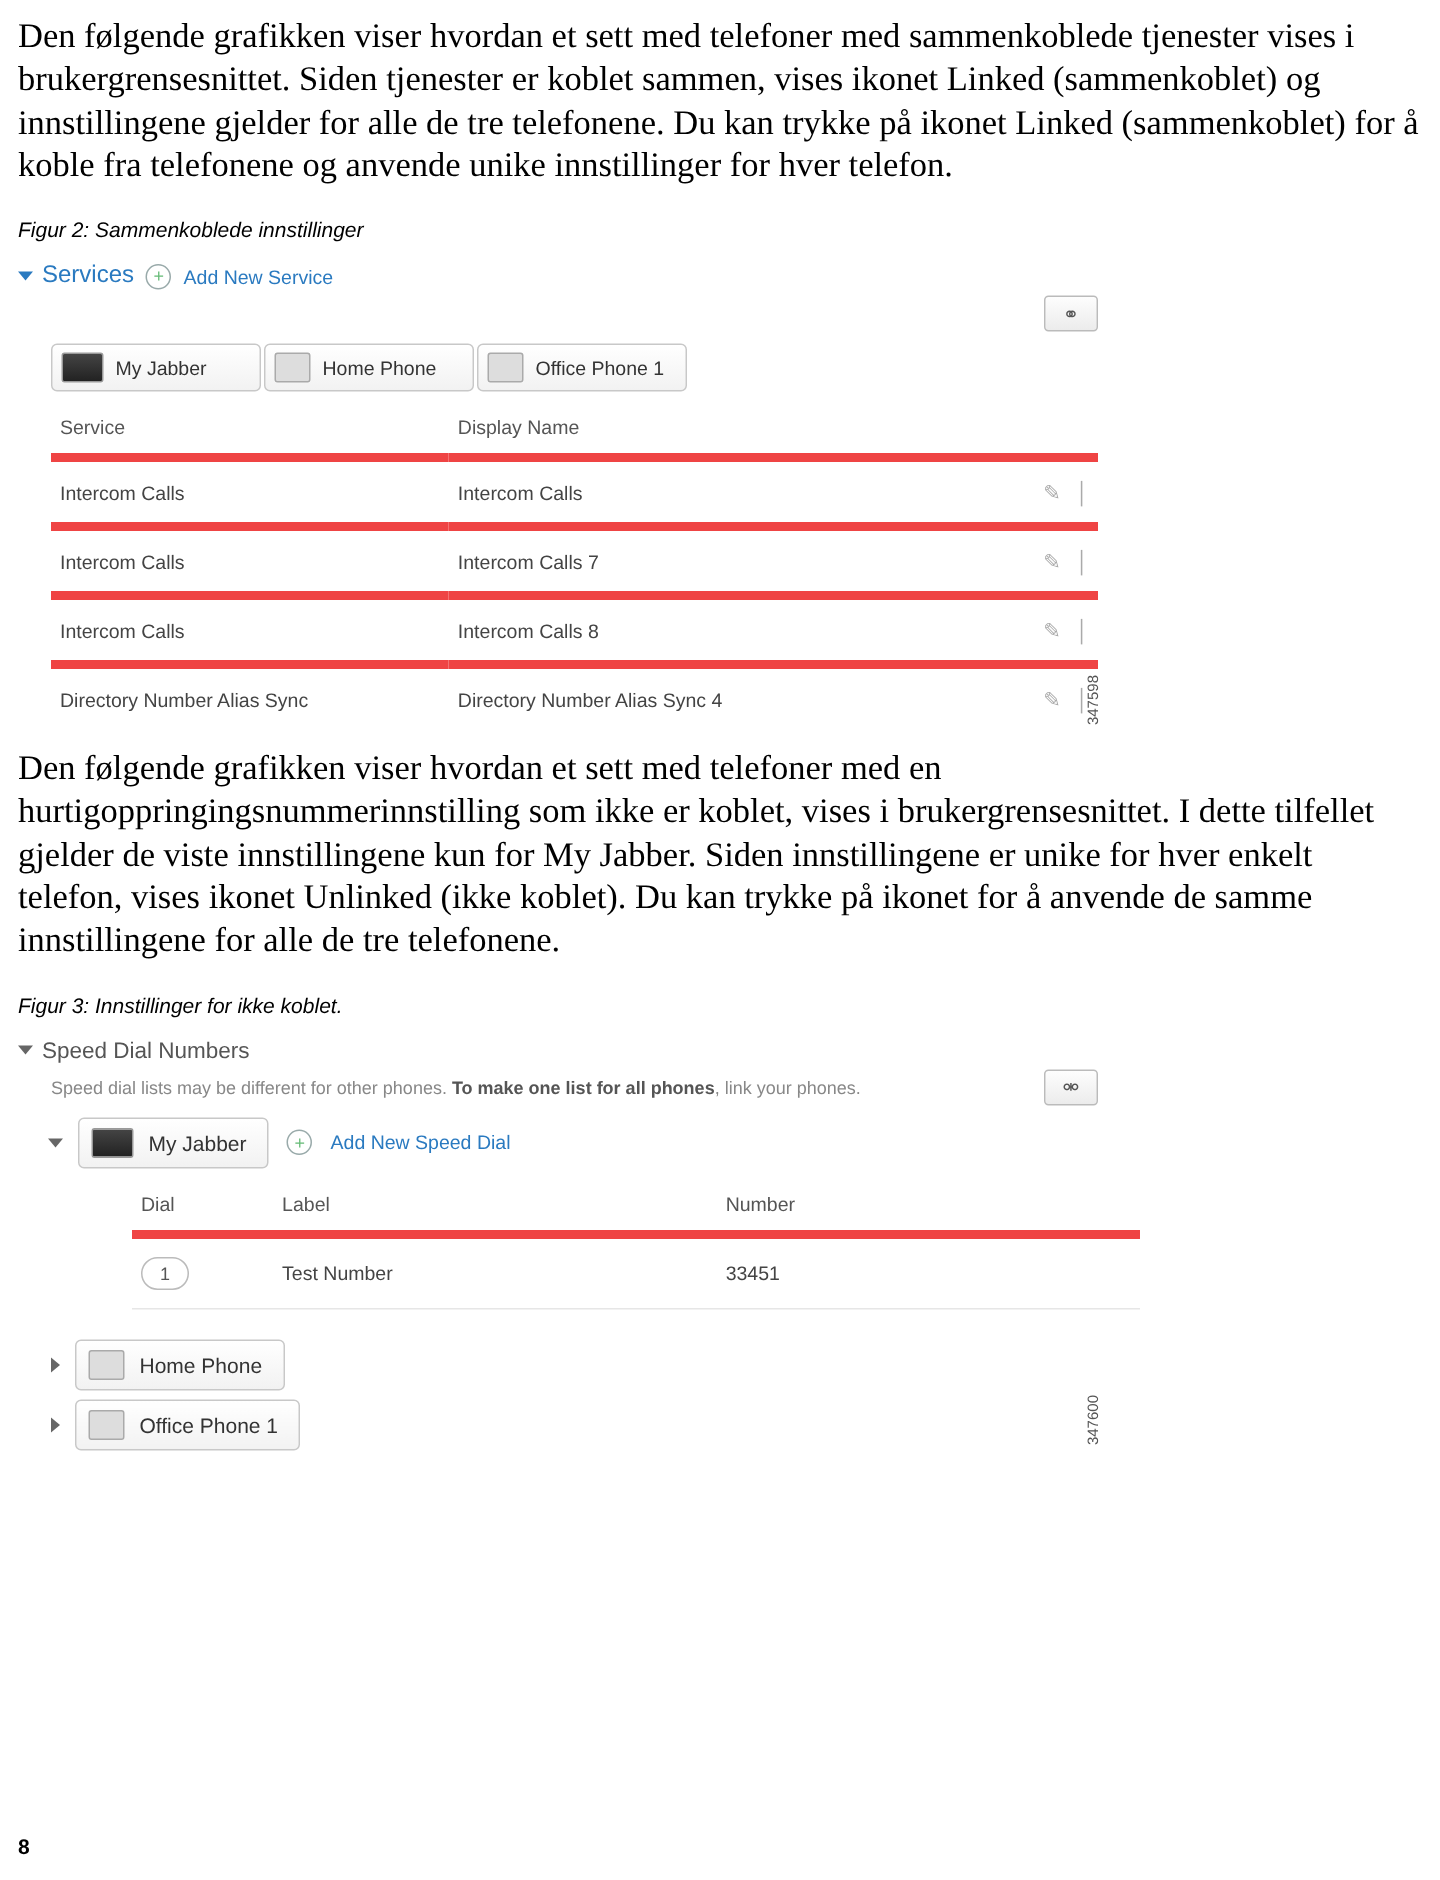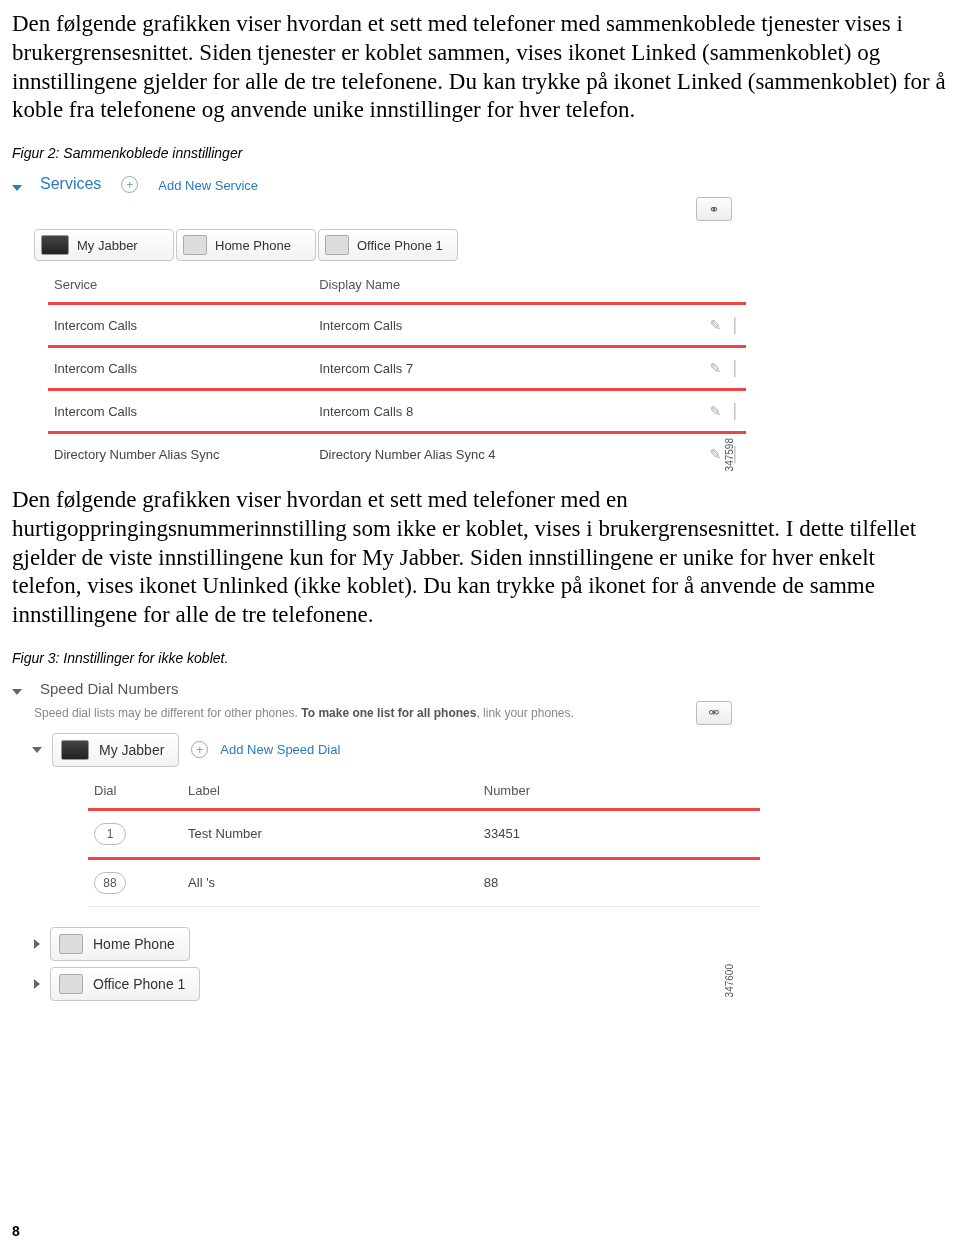--- a/index.html
+++ b/index.html
@@ -1,39 +1,39 @@
 <!DOCTYPE html>
 <html><head>
 <meta charset="utf-8">
 <style>
   html,body{margin:0;padding:0;background:#fff;color:#000;font-family:"Times New Roman",Times,serif}
   body{width:960px;min-height:1253px;position:relative;box-sizing:border-box;padding:6px 10px 0 10px}
   .intro{font-size:23px;line-height:1.25;margin:4px 2px 20px 2px}
   .fig-cap{font-family:Arial,Helvetica,sans-serif;font-weight:normal;font-style:italic;font-size:14px;margin:4px 2px 10px 2px}
   .panel{font-family:Arial,Helvetica,sans-serif;color:#555;margin:0 0 12px 2px;position:relative}
   .panel.limited{max-width:720px}
-  .top-row{display:flex;align-items:flex-end;gap:20px;padding:4px 0 2px 2px}
+  .top-row{display:flex;align-items:center;gap:8px;padding:4px 0 2px 2px}
   .dis{width:0;height:0;border-left:6px solid #2a7ac0;border-top:5px solid transparent;border-bottom:5px solid transparent;transform:rotate(90deg)}
   .dis.closed{transform:none}
   .dis.gray{border-left-color:#666}
   .hdr-title{color:#2a7ac0;font-size:16px;font-weight:500}
   .hdr-title.gray{color:#555;font-size:15px}
   .plus{width:15px;height:15px;border:1px solid #9aa;border-radius:50%;display:inline-flex;align-items:center;justify-content:center;font-size:12px;color:#6b7;line-height:1}
   .link{color:#2a7ac0;font-size:13px}
   .subtext{font-size:12px;color:#888;margin:2px 0 8px 22px;display:flex;align-items:center;gap:8px}
   .subtext b{color:#555;font-weight:bold}
   .chain-btn{display:inline-flex;align-items:center;justify-content:center;width:34px;height:22px;border:1px solid #bbb;border-radius:3px;background:linear-gradient(#fdfdfd,#ececec)}
   .chain{font-size:13px;color:#555;transform:rotate(0deg)}
   .tabs{display:flex;gap:2px;margin:6px 0 0 22px}
   .tab{display:flex;align-items:center;gap:8px;border:1px solid #c8c8c8;border-radius:4px;background:linear-gradient(#fff,#f2f2f2);padding:5px 12px 5px 6px;font-size:13px;color:#333;min-width:120px}
   .ph-ico{width:26px;height:18px;border:1px solid #999;border-radius:2px;display:inline-block;background:linear-gradient(#444,#222)}
   .ph-ico.desk{background:#ddd;border-color:#aaa;width:22px;height:18px}
-  .tbl{width:calc(100% - 22px);margin-left:36px;border-collapse:collapse;font-size:13px;color:#444;margin-top:6px}
+  .tbl{width:calc(100% - 22px);margin-left:22px;border-collapse:collapse;font-size:13px;color:#444;margin-top:6px}
   .tbl th{text-align:left;font-weight:normal;color:#555;padding:10px 6px;font-size:13px}
-  .tbl td{border-top:3px solid #ef4444;padding:12px 6px}
+  .tbl td{border-top:6px solid #ef4444;padding:12px 6px}
   .row-actions{display:flex;gap:10px;justify-content:flex-end;color:#aaa}
   .pencil,.bar{color:#aaa;font-size:14px}
   .imgnum{position:absolute;right:-3px;bottom:3px;font-size:10px;color:#555;writing-mode:vertical-rl;transform:rotate(180deg);font-family:Arial,Helvetica,sans-serif}
   .sd-row{display:flex;align-items:center;gap:12px;margin:6px 0 0 22px}
   .sd-device{display:flex;align-items:center;gap:10px;border:1px solid #c8c8c8;border-radius:4px;background:linear-gradient(#fff,#f2f2f2);padding:6px 14px 6px 8px;font-size:14px;color:#333}
   .dial-badge{display:inline-flex;align-items:center;justify-content:center;min-width:22px;height:20px;border:1px solid #bbb;border-radius:11px;font-size:12px;color:#555;padding:0 4px;background:#fff}
   .indent{margin-left:76px}
   .collapsed-row{display:flex;align-items:center;gap:10px;margin:6px 0 0 22px}
   .page-num{position:absolute;left:12px;bottom:14px;font-family:Arial,Helvetica,sans-serif;font-weight:bold;font-size:14px}
   .sd-head th{padding:10px 6px}
@@ -161,25 +161,20 @@
       <th>Number</th>
     </tr>
       </thead>
     <tbody>
       <tr>
         <td><span class="dial-badge">1</span></td>
         <td>Test Number</td>
           <td>33451</td>
       </tr>
       <tr>
-        <td><span class="dial-badge">88</span></td>
-        <td>All 's</td>
-          <td>88</td>
-      </tr>
-      <tr>
           <td colspan="3" style="padding:14px 0 0 0;border-top:1px solid #e6e6e6"></td>
         </tr>
     </tbody>
   </table>
   <div class="collapsed-row">
     <span class="dis gray closed"></span>
     <span class="sd-device">
         <span class="ph-ico desk"></span>
         <span>Home Phone</span>
       </span>

